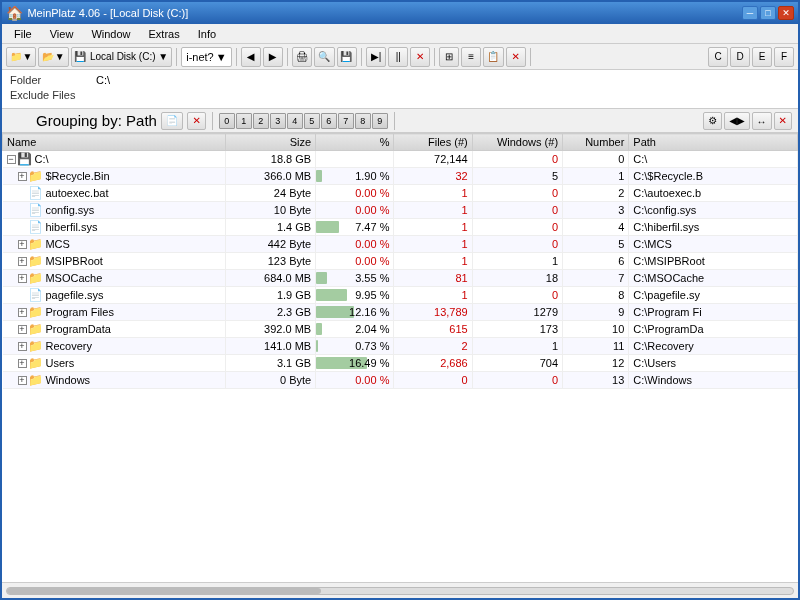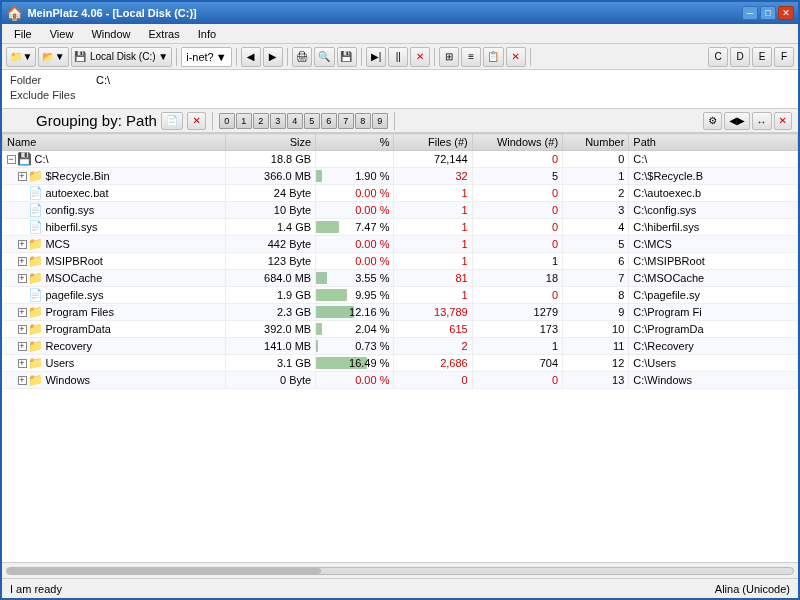--- a/index.html
+++ b/index.html
@@ -11,21 +11,21 @@
       color: white;
       height: 22px;
       display: flex;
       align-items: center;
       justify-content: space-between;
       padding: 0 4px;
       user-select: none;
     }
     #title-bar-left { display: flex; align-items: center; gap: 4px; }
     #title-bar-icon { font-size: 14px; }
-    #title-bar-title { font-size: 11px; font-weight: bold; }
+    #title-bar-title { font-size: 11px; font-weight: normal; }
     #title-bar-controls { display: flex; gap: 2px; }
     .title-btn {
       width: 16px; height: 14px; font-size: 9px;
       display: flex; align-items: center; justify-content: center;
       background: #5a9fe0; border: 1px solid #3070c0; color: white; cursor: pointer;
       border-radius: 2px;
     }
     .title-btn.close { background: #d04020; border-color: #b03010; }
 
     
@@ -524,17 +524,13 @@
         </tbody>
     </table>
   </div>
 
   <div id="hscroll">
     <div class="hscroll-track">
       <div class="hscroll-thumb"></div>
     </div>
   </div>
 
-  <div id="status-bar">
-    <span>I am ready</span>
-    <span>Alina (Unicode)</span>
-  </div>
 </div>
 
 </body></html>

